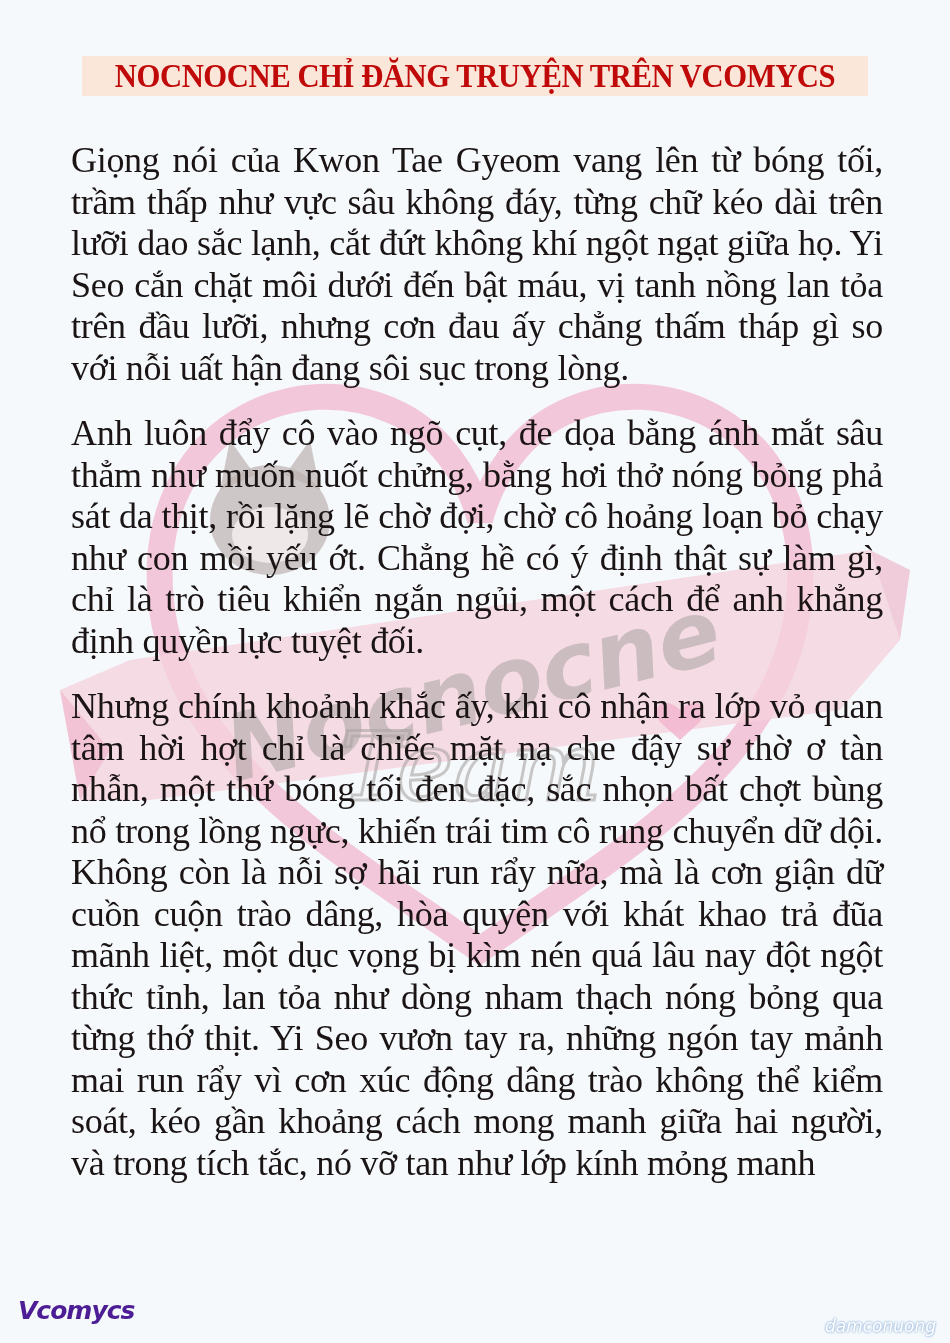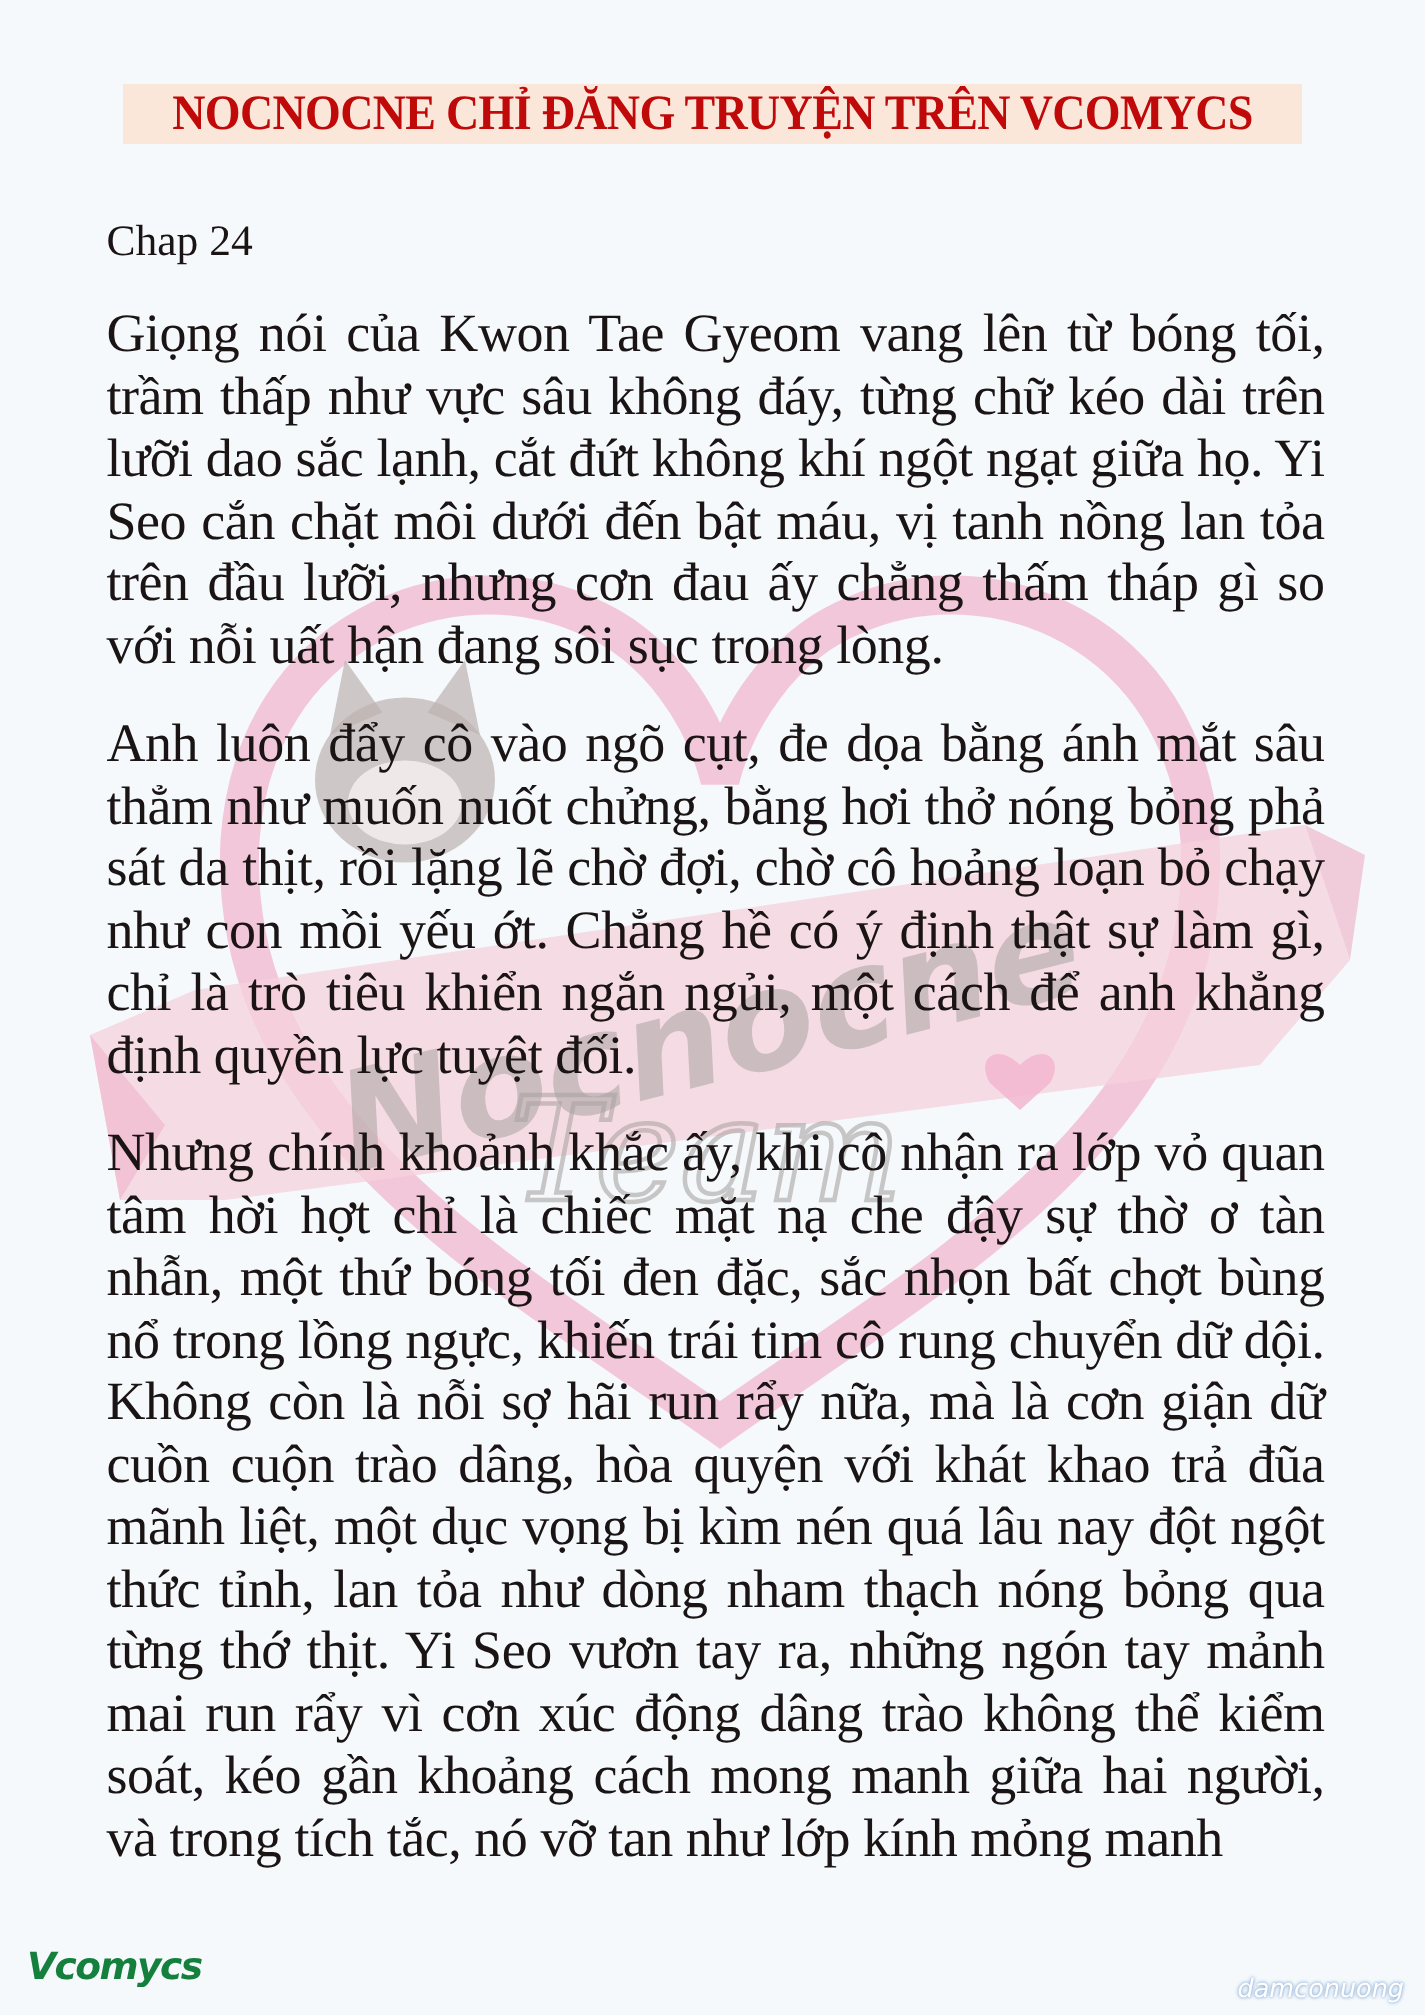--- a/index.html
+++ b/index.html
@@ -67,21 +67,21 @@
     letter-spacing: -0.3px;
   }
   .footer-logo {
     position: absolute;
     left: 18px;
     top: 1296px;
     font-family: "DejaVu Sans", sans-serif;
     font-style: italic;
     font-weight: bold;
     font-size: 25px;
-    color: #15803d;
+    color: #4c1d95;
     letter-spacing: -1px;
     z-index: 2;
   }
   .footer-credit {
     position: absolute;
     right: 14px;
     top: 1316px;
     font-family: "DejaVu Sans", sans-serif;
     font-size: 17px;
     color: #ffffff;
@@ -109,20 +109,19 @@
   <text x="180" y="390" font-family="DejaVu Sans, sans-serif" font-weight="bold" font-style="italic" font-size="92" fill="#9c9494" opacity="0.55" transform="rotate(-14 440 360)">Nocnocne</text>
   <text x="300" y="470" font-family="DejaVu Serif, serif" font-style="italic" font-size="96" fill="none" stroke="#9c9494" stroke-width="3" opacity="0.6">Team</text>
 
   <path d="M640 380 C 625 365, 610 375, 620 392 L 640 410 L 660 392 C 670 375, 655 365, 640 380 Z" fill="#f2a8c4" opacity="0.8"></path>
 </svg>
 
 <div class="title-banner"></div>
 <div class="title-text">NOCNOCNE CHỈ ĐĂNG TRUYỆN TRÊN VCOMYCS</div>
 
 <div class="content">
-  <div class="chapter">Chap 24</div>
   <p class="para">Giọng nói của Kwon Tae Gyeom vang lên từ bóng tối, trầm thấp như vực sâu không đáy, từng chữ kéo dài trên lưỡi dao sắc lạnh, cắt đứt không khí ngột ngạt giữa họ. Yi Seo cắn chặt môi dưới đến bật máu, vị tanh nồng lan tỏa trên đầu lưỡi, nhưng cơn đau ấy chẳng thấm tháp gì so với nỗi uất hận đang sôi sục trong lòng.</p>
   <p class="para">Anh luôn đẩy cô vào ngõ cụt, đe dọa bằng ánh mắt sâu thẳm như muốn nuốt chửng, bằng hơi thở nóng bỏng phả sát da thịt, rồi lặng lẽ chờ đợi, chờ cô hoảng loạn bỏ chạy như con mồi yếu ớt. Chẳng hề có ý định thật sự làm gì, chỉ là trò tiêu khiển ngắn ngủi, một cách để anh khẳng định quyền lực tuyệt đối.</p>
   <p class="para">Nhưng chính khoảnh khắc ấy, khi cô nhận ra lớp vỏ quan tâm hời hợt chỉ là chiếc mặt nạ che đậy sự thờ ơ tàn nhẫn, một thứ bóng tối đen đặc, sắc nhọn bất chợt bùng nổ trong lồng ngực, khiến trái tim cô rung chuyển dữ dội. Không còn là nỗi sợ hãi run rẩy nữa, mà là cơn giận dữ cuồn cuộn trào dâng, hòa quyện với khát khao trả đũa mãnh liệt, một dục vọng bị kìm nén quá lâu nay đột ngột thức tỉnh, lan tỏa như dòng nham thạch nóng bỏng qua từng thớ thịt. Yi Seo vươn tay ra, những ngón tay mảnh mai run rẩy vì cơn xúc động dâng trào không thể kiểm soát, kéo gần khoảng cách mong manh giữa hai người, và trong tích tắc, nó vỡ tan như lớp kính mỏng manh</p>
 </div>
 
 <div class="footer-logo">Vcomycs</div>
 <div class="footer-credit">damconuong</div>
 
 </body></html>

